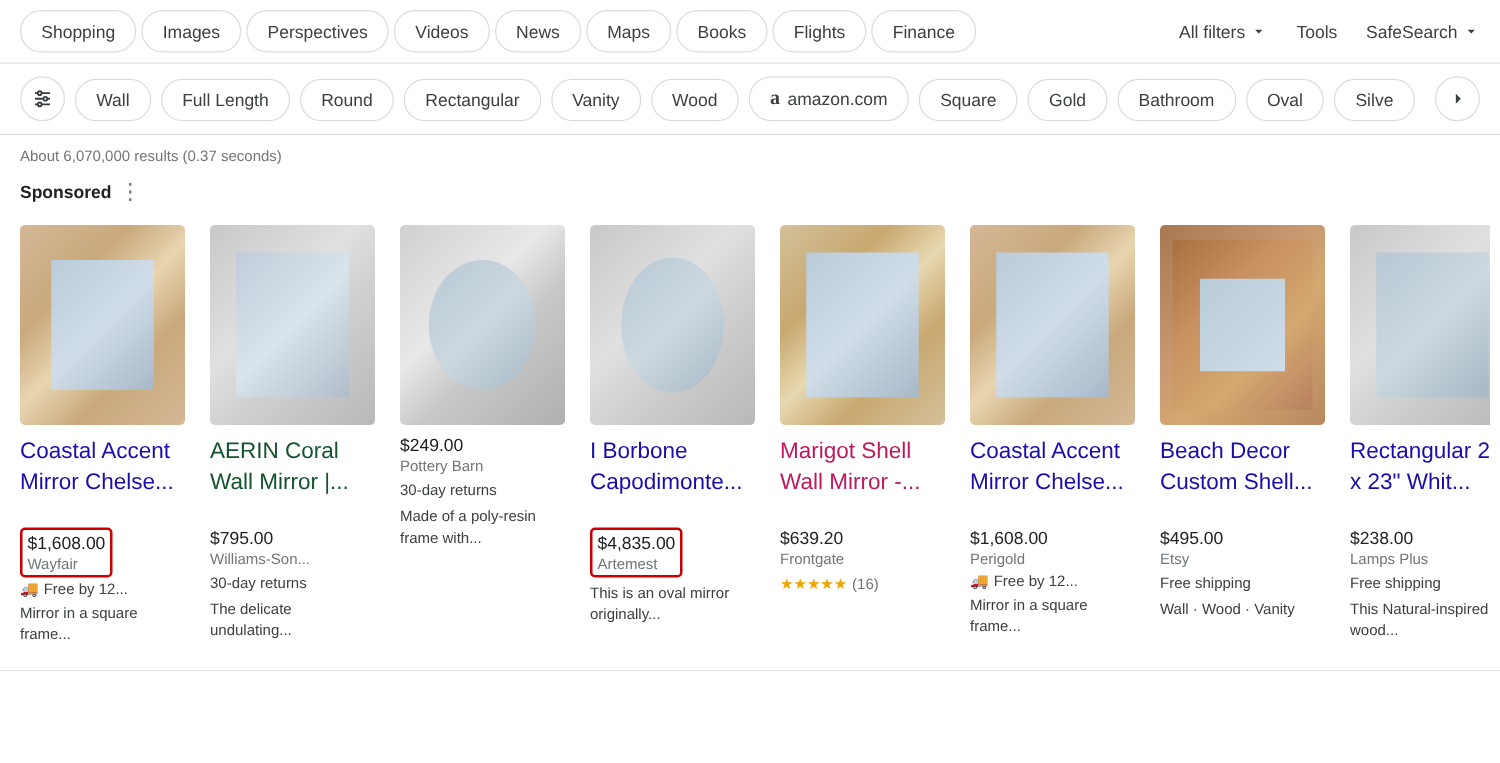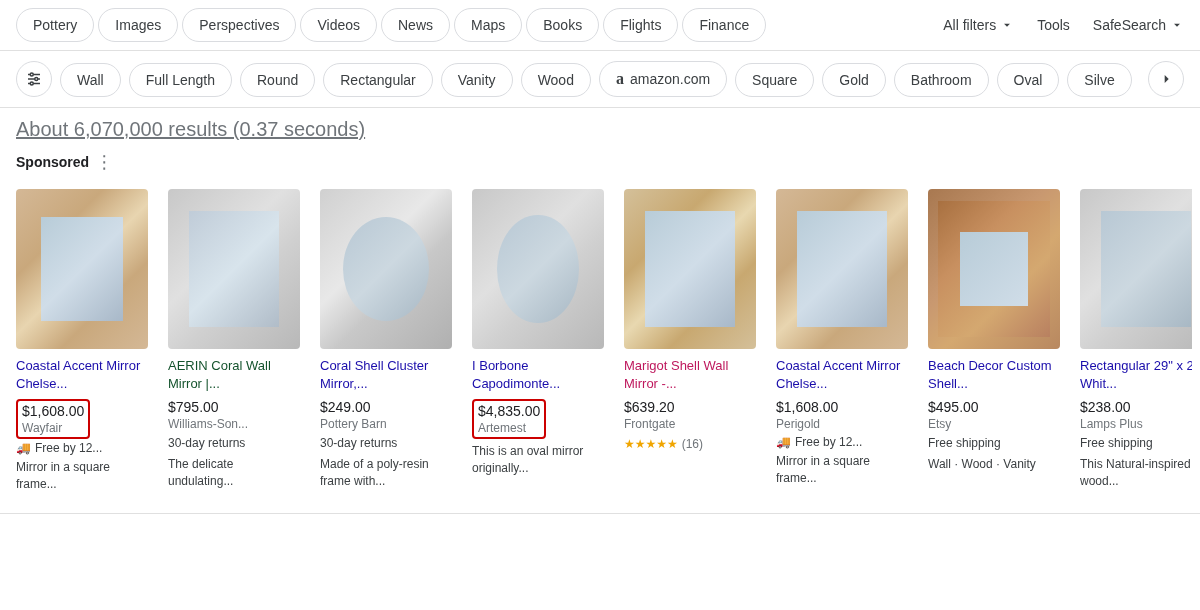--- a/index.html
+++ b/index.html
@@ -14,21 +14,21 @@
     .nav-right-btn svg { width: 14px; height: 14px; fill: #3c4043; }
 
     
     .filter-row { display: flex; align-items: flex-end; padding: 10px 16px; gap: 8px; overflow: hidden; border-bottom: 1px solid #e0e0e0; }
     .filter-icon-btn { width: 36px; height: 36px; border-radius: 50%; border: 1px solid #dadce0; background: #fff; cursor: pointer; display: flex; align-items: center; justify-content: center; flex-shrink: 0; }
     .filter-chip { padding: 8px 16px; border-radius: 20px; border: 1px solid #dadce0; background: #fff; cursor: pointer; font-size: 14px; white-space: nowrap; color: #3c4043; display: flex; align-items: center; gap: 6px; flex-shrink: 0; }
     .amazon-logo { font-weight: bold; font-size: 16px; }
     .arrow-right { width: 36px; height: 36px; border-radius: 50%; border: 1px solid #dadce0; background: #fff; cursor: pointer; display: flex; align-items: center; justify-content: center; flex-shrink: 0; margin-left: auto; }
 
     
-    .results-info { padding: 10px 16px 6px; font-size: 20px; color: #70757a; text-decoration: underline; }
+    .results-info { padding: 10px 16px 6px; font-size: 12px; color: #70757a; }
 
     
     .sponsored-row { display: flex; align-items: center; padding: 4px 16px 8px; gap: 6px; }
     .sponsored-label { font-weight: bold; font-size: 14px; }
     .sponsored-dots { cursor: pointer; color: #70757a; font-size: 18px; }
 
     
     .products-container { padding: 0 8px; overflow: hidden; }
     .products-grid { display: flex; gap: 4px; overflow: hidden; }
     .product-card { flex: 0 0 148px; padding: 8px; border-radius: 8px; cursor: pointer; position: relative; }
@@ -43,38 +43,38 @@
     .mirror-6 { background: linear-gradient(135deg, #d4b896 0%, #c9a87c 30%, #e8d5b0 50%, #c9a87c 70%, #d4b896 100%); }
     .mirror-7 { background: linear-gradient(135deg, #a87850 0%, #c89870 40%, #d4a870 60%, #b88860 100%); }
     .mirror-8 { background: linear-gradient(135deg, #c8c8c8 0%, #e0e0e0 40%, #d0d0d0 60%, #b8b8b8 100%); }
 
     .mirror-frame { position: relative; width: 100%; height: 100%; display: flex; align-items: center; justify-content: center; }
     .mirror-inner { background: linear-gradient(135deg, #b0c0d0, #d0dde8, #a8b8c8); }
     .mirror-inner-rect { width: 68%; height: 72%; }
     .mirror-inner-oval { width: 62%; height: 68%; border-radius: 50%; }
     .mirror-inner-round { width: 65%; height: 65%; border-radius: 50%; }
 
-    .product-title { font-size: 13px; color: #1a0dab; line-height: 1.4; margin-bottom: 6px; }
+    .product-title { font-size: 18px; color: #1a0dab; line-height: 1.4; margin-bottom: 24px; }
     .product-price { font-size: 14px; font-weight: 500; color: #202124; margin-bottom: 2px; }
     .product-store { font-size: 12px; color: #70757a; margin-bottom: 4px; }
     .product-shipping { font-size: 12px; color: #3c4043; display: flex; align-items: center; gap: 4px; }
     .product-desc { font-size: 12px; color: #3c4043; margin-top: 4px; line-height: 1.4; }
     .product-stars { color: #f0a500; font-size: 12px; }
     .product-reviews { font-size: 12px; color: #70757a; }
 
     
     .price-highlight { border: 2px solid #cc0000; border-radius: 4px; padding: 2px 4px; display: inline-block; }
 
     .price-block { margin-bottom: 2px; }
   </style>
 </head>
 <body>
 
 <div class="top-nav">
-  <button class="nav-tab">Pottery</button>
+  <button class="nav-tab">Shopping</button>
   <button class="nav-tab">Images</button>
   <button class="nav-tab">Perspectives</button>
   <button class="nav-tab">Videos</button>
   <button class="nav-tab">News</button>
   <button class="nav-tab">Maps</button>
   <button class="nav-tab">Books</button>
   <button class="nav-tab">Flights</button>
   <button class="nav-tab">Finance</button>
   <div class="nav-spacer"></div>
   <div class="nav-right">
@@ -193,21 +193,20 @@
       <div class="product-desc">30-day returns</div>
       <div class="product-desc">The delicate undulating...</div>
     </div>
 
     <div class="product-card">
       <div class="product-image mirror-3">
         <div class="mirror-frame">
           <div class="mirror-inner mirror-inner-round" style="background:linear-gradient(135deg,#b8c8d4,#ccd8e0,#a8b8c4);"></div>
         </div>
       </div>
-      <div class="product-title" style="color:#1a0dab;">Coral Shell Cluster Mirror,...</div>
       <div class="product-price">$249.00</div>
       <div class="product-store">Pottery Barn</div>
       <div class="product-desc">30-day returns</div>
       <div class="product-desc">Made of a poly-resin frame with...</div>
     </div>
 
     <div class="product-card">
       <div class="product-image mirror-4">
         <div class="mirror-frame">
           <div class="mirror-inner mirror-inner-oval" style="background:linear-gradient(135deg,#b8c8d4,#ccd8e0,#a8b8c4);"></div>

